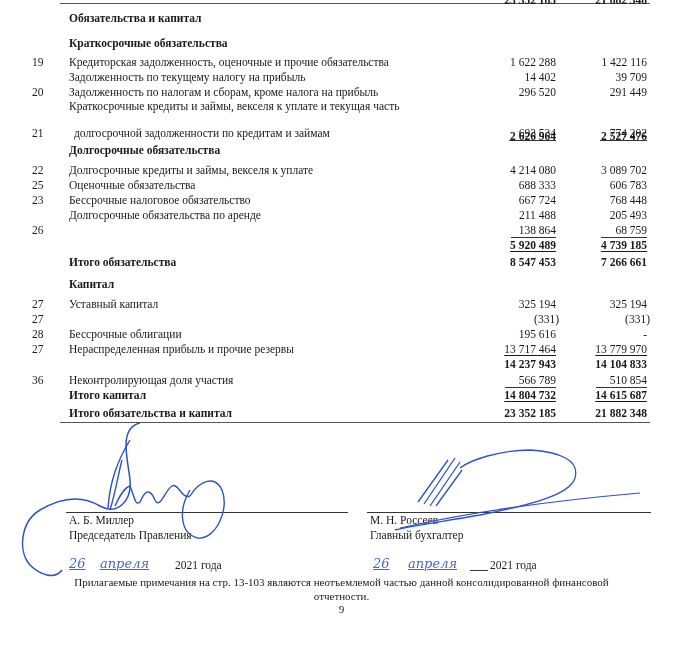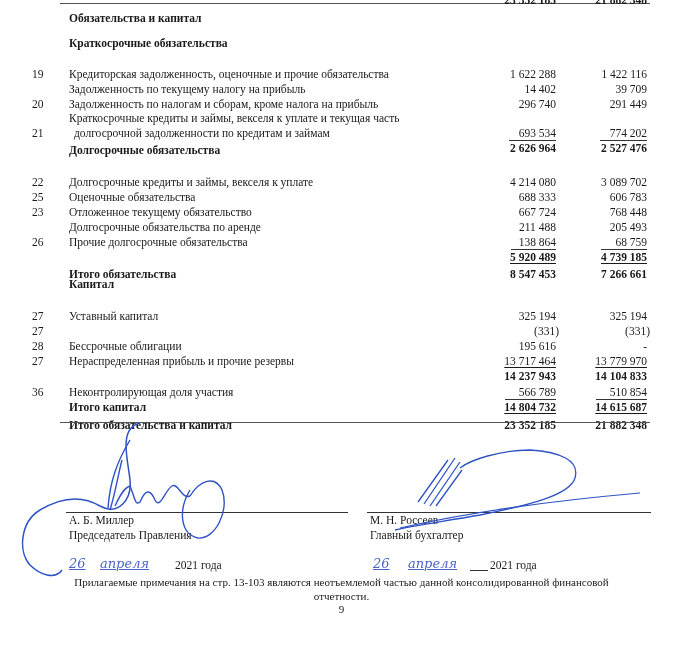--- a/index.html
+++ b/index.html
@@ -1,20 +1,20 @@
 <!DOCTYPE html>
 <html><head>
 <meta charset="utf-8">
 <style>
   html, body { margin:0; padding:0; background:#fff; }
   body { width:683px; height:653px; position:relative; overflow:hidden;
          font-family:"Liberation Serif", serif; color:#1a1a1a; font-size:11.5px; }
   .topline { position:absolute; left:60px; top:3px; width:590px; height:0; border-top:1.5px solid #555; }
   .cut { position:absolute; top:-6px; font-weight:bold; font-size:11.5px; }
-  .row { position:absolute; left:0; width:683px; height:15px; line-height:15px;margin-top:12px; }
+  .row { position:absolute; left:0; width:683px; height:15px; line-height:15px; }
   .note { position:absolute; left:32px; width:20px; }
   .label { position:absolute; left:69px; white-space:nowrap; }
   .v1 { position:absolute; right:127px; text-align:right; white-space:nowrap; }
   .v2 { position:absolute; right:36px; white-space:nowrap; }
   .b { font-weight:bold; }
   .ul { text-decoration:underline; text-decoration-thickness:1px; text-underline-offset:2px; }
   .ulpad { display:inline-block; border-bottom:1px solid #333; line-height:13px; }
   .section { position:absolute; left:69px; font-weight:bold; }
   .grandline { position:absolute; left:60px; top:422px; width:590px; border-top:1.5px solid #555; }
   .sigline { position:absolute; top:512px; border-top:1px solid #333; }
@@ -42,27 +42,27 @@
 </div>
 <div class="row" style="top:70px">
   <span class="note"></span>
   <span class="label">Задолженность по текущему налогу на прибыль</span>
   <span class="v1">14 402</span>
   <span class="v2">39 709</span>
 </div>
 <div class="row" style="top:85px">
   <span class="note">20</span>
   <span class="label">Задолженность по налогам и сборам, кроме налога на прибыль</span>
-  <span class="v1">296 740</span>
+  <span class="v1">296 520</span>
   <span class="v2">291 449</span>
 </div>
 <div class="row" style="top:99px">
   <span class="label">Краткосрочные кредиты и займы, векселя к уплате и текущая часть</span>
 </div>
-<div class="row" style="top:114px">
+<div class="row" style="top:126px">
   <span class="note">21</span>
   <span class="label" style="left:74px">долгосрочной задолженности по кредитам и займам</span>
   <span class="v1"><span class="ulpad" style="padding-left:10px">693 534</span></span>
   <span class="v2"><span class="ulpad" style="padding-left:10px">774 202</span></span>
 </div>
 <div class="row b" style="top:129px">
   <span class="v1">2 626 964</span>
   <span class="v2">2 527 476</span>
 </div>
 
@@ -75,33 +75,32 @@
   <span class="v2">3 089 702</span>
 </div>
 <div class="row" style="top:178px">
   <span class="note">25</span>
   <span class="label">Оценочные обязательства</span>
   <span class="v1">688 333</span>
   <span class="v2">606 783</span>
 </div>
 <div class="row" style="top:193px">
   <span class="note">23</span>
-  <span class="label">Отложенное текущему обязательство</span>
+  <span class="label">Бессрочные налоговое обязательство</span>
   <span class="v1">667 724</span>
   <span class="v2">768 448</span>
 </div>
 <div class="row" style="top:208px">
   <span class="note"></span>
   <span class="label">Долгосрочные обязательства по аренде</span>
   <span class="v1">211 488</span>
   <span class="v2">205 493</span>
 </div>
 <div class="row" style="top:223px">
   <span class="note">26</span>
-  <span class="label">Прочие долгосрочные обязательства</span>
   <span class="v1"><span class="ulpad" style="padding-left:8px">138 864</span></span>
   <span class="v2"><span class="ulpad" style="padding-left:14px">68 759</span></span>
 </div>
 <div class="row b" style="top:238px">
   <span class="v1 ul">5 920 489</span>
   <span class="v2 ul">4 739 185</span>
 </div>
 <div class="row b" style="top:255px">
   <span class="label">Итого обязательства</span>
   <span class="v1">8 547 453</span>

